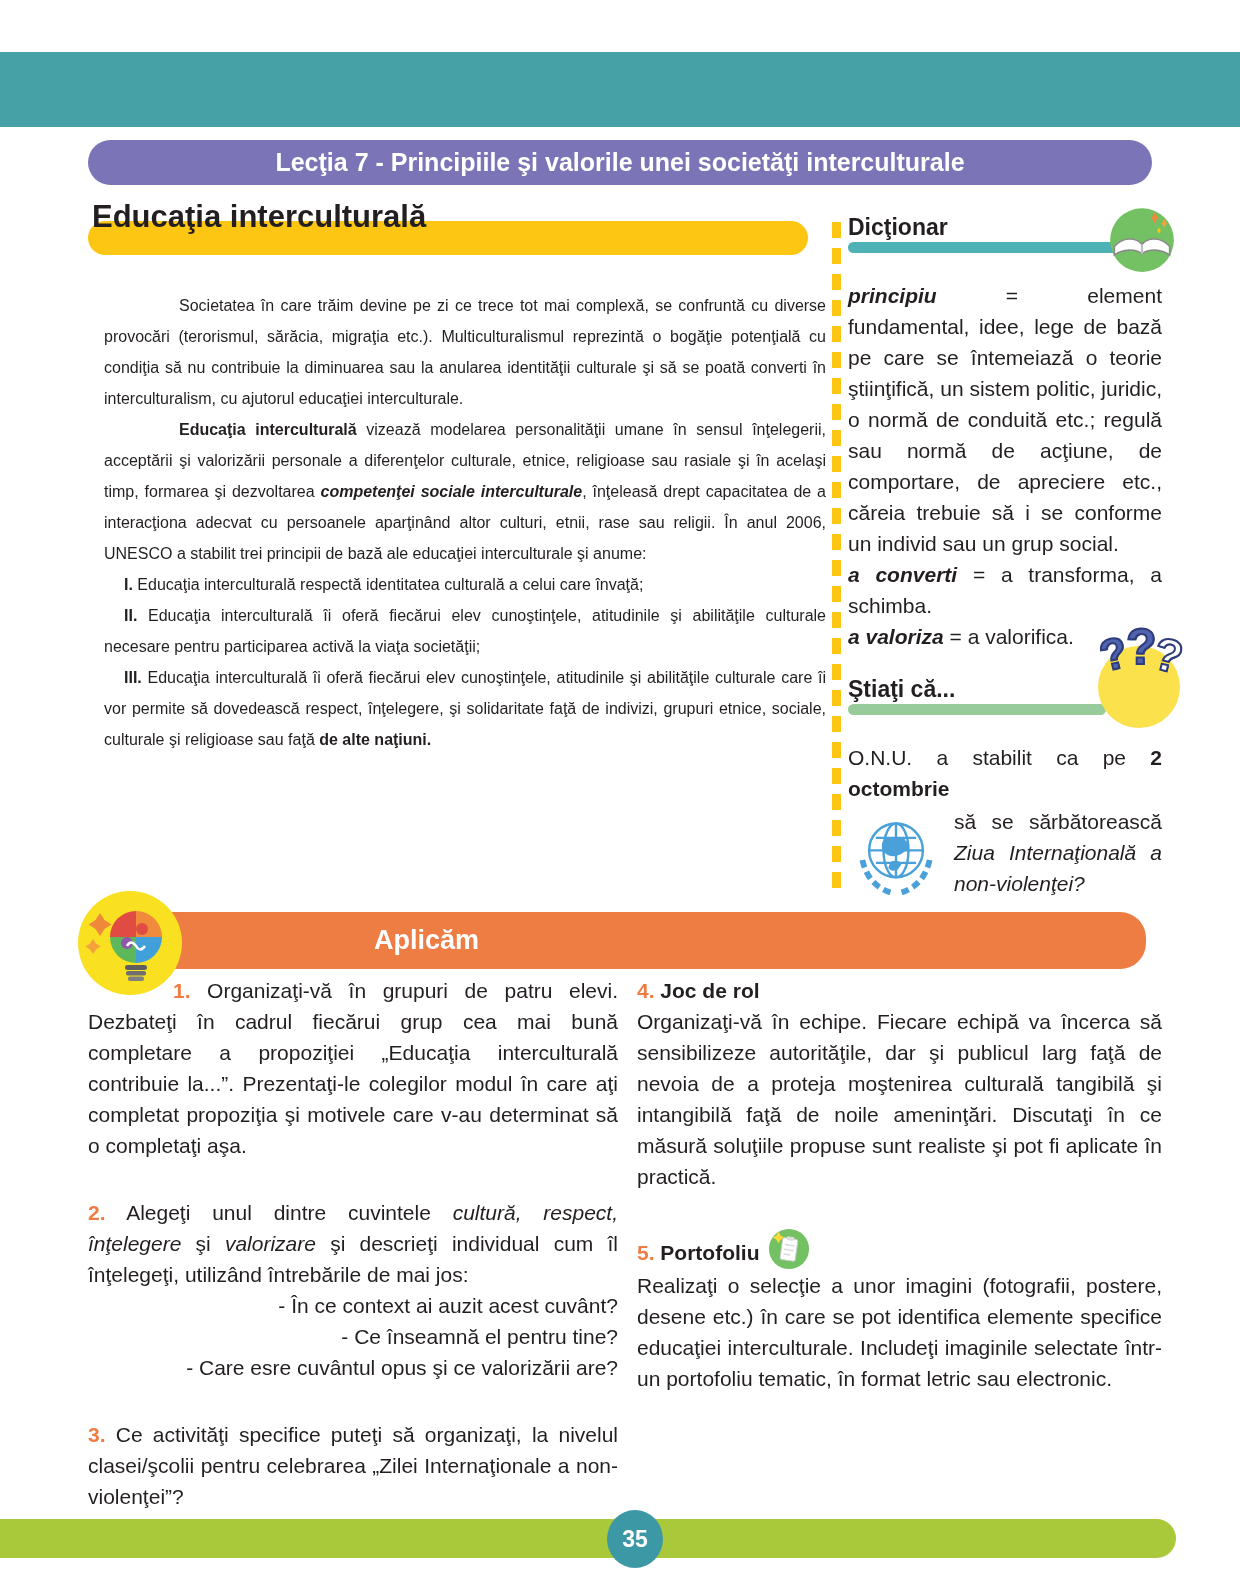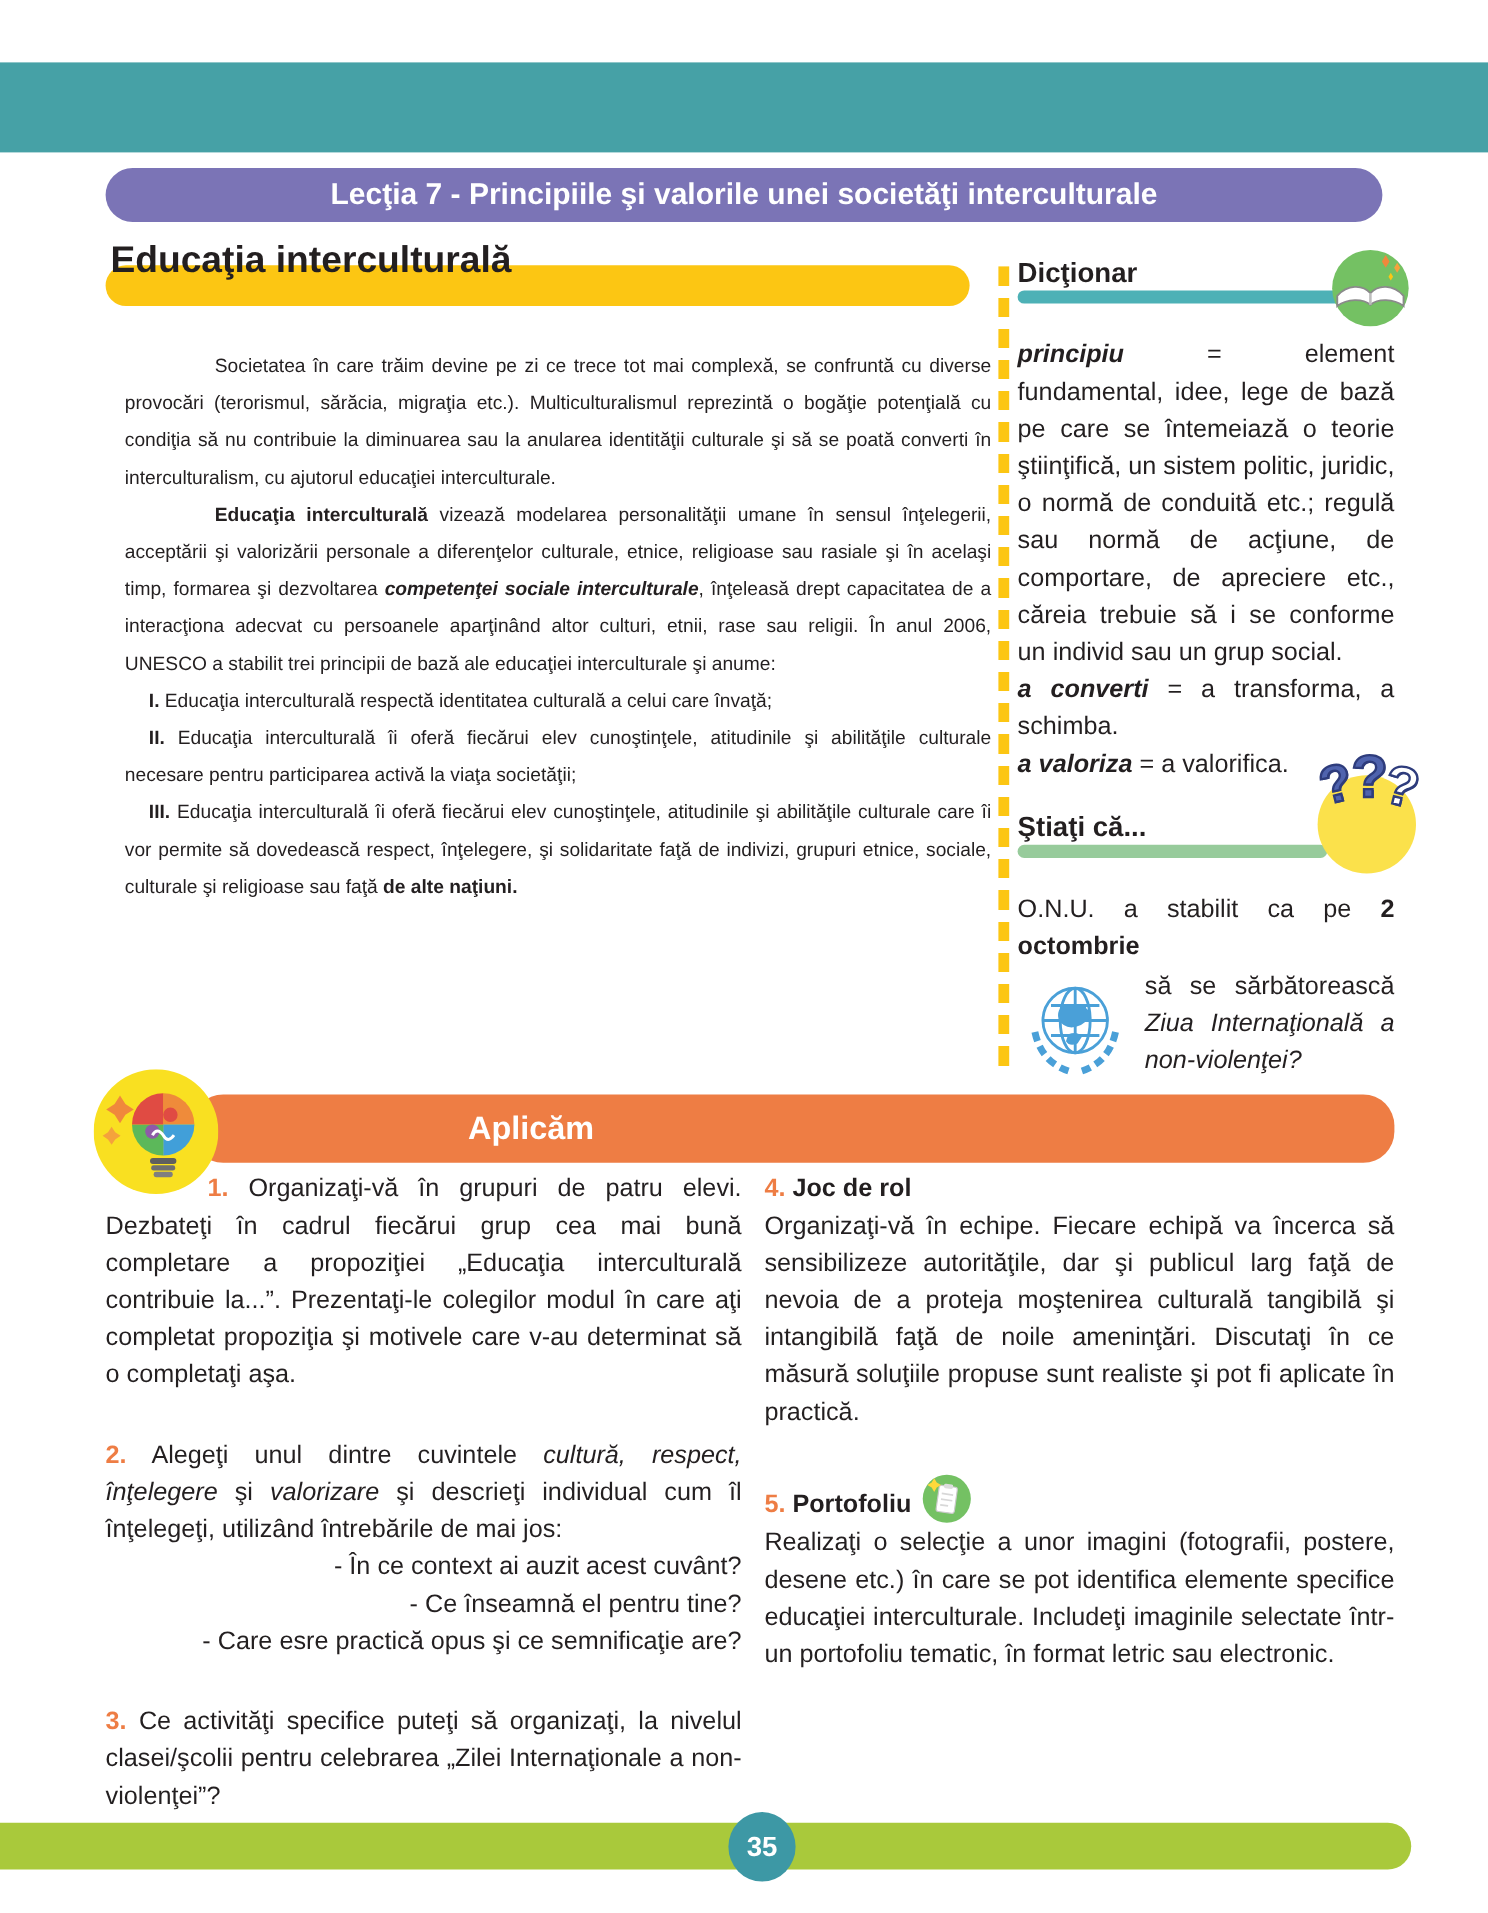--- a/index.html
+++ b/index.html
@@ -47,21 +47,21 @@
   .q2{font-size:50px;left:28px;top:-14px;}
   .q3{font-size:46px;left:56px;top:-6px;transform:rotate(14deg);color:#ffffff;}
   .know-text{margin:10px 0 0 0;text-align:justify;}
   .know-row{margin-top:2px;overflow:hidden;}
   .know-row svg{float:left;margin:6px 10px 0 0;}
   .know-row p{margin:0;text-align:justify;}
   .bold{font-weight:bold;}
   .ital{font-style:italic;}
 
   
-  .apply-banner{position:absolute;left:160px;top:912px;width:1002px;height:57px;background:#ee7d44;
+  .apply-banner{position:absolute;left:144px;top:912px;width:1002px;height:57px;background:#ee7d44;
                 border-radius:26px;}
   .apply-banner span{position:absolute;left:230px;top:13px;color:#fff;font-weight:bold;font-size:27px;}
   .bulb-circle{position:absolute;left:78px;top:891px;z-index:2;}
 
   .ex-col{position:absolute;top:975px;font-size:21px;line-height:31px;}
   .ex-left{left:88px;width:530px;}
   .ex-right{left:637px;width:525px;}
   .ex{margin:0 0 36px 0;}
   .ex p{margin:0;text-align:justify;}
   .ex .first-indent{text-indent:85px;}
@@ -175,21 +175,21 @@
   </svg>
 
   <div class="ex-col ex-left">
     <div class="ex">
       <p class="first-indent"><span class="ex-num">1.</span><span> Organizaţi-vă în grupuri de patru elevi. Dezbateţi în cadrul fiecărui grup cea mai bună completare a propoziţiei „Educaţia interculturală contribuie la...”. Prezentaţi-le colegilor modul în care aţi completat propoziţia şi motivele care v-au determinat să o completaţi aşa.</span></p>
     </div>
     <div class="ex">
       <p><span class="ex-num">2.</span><span> Alegeţi unul dintre cuvintele </span><span class="ital">cultură, respect, înţelegere</span><span> şi </span><span class="ital">valorizare</span><span> şi descrieţi individual cum îl înţelegeţi, utilizând întrebările de mai jos:</span></p>
       <div class="bullet-line">- În ce context ai auzit acest cuvânt?</div>
       <div class="bullet-line">- Ce înseamnă el pentru tine?</div>
-      <div class="bullet-line">- Care esre practică opus şi ce semnificaţie are?</div>
+      <div class="bullet-line">- Care esre cuvântul opus şi ce valorizării are?</div>
     </div>
     <div class="ex">
       <p><span class="ex-num">3.</span><span> Ce activităţi specifice puteţi să organizaţi, la nivelul clasei/şcolii pentru celebrarea „Zilei Internaţionale a non-violenţei”?</span></p>
     </div>
   </div>
 
   <div class="ex-col ex-right">
     <div class="ex">
       <div class="ex-title-row"><span class="ex-num">4.</span><span class="ex-title"> Joc de rol</span></div>
       <p>Organizaţi-vă în echipe. Fiecare echipă va încerca să sensibilizeze autorităţile, dar şi publicul larg faţă de nevoia de a proteja moştenirea culturală tangibilă şi intangibilă faţă de noile ameninţări. Discutaţi în ce măsură soluţiile propuse sunt realiste şi pot fi aplicate în practică.</p>

